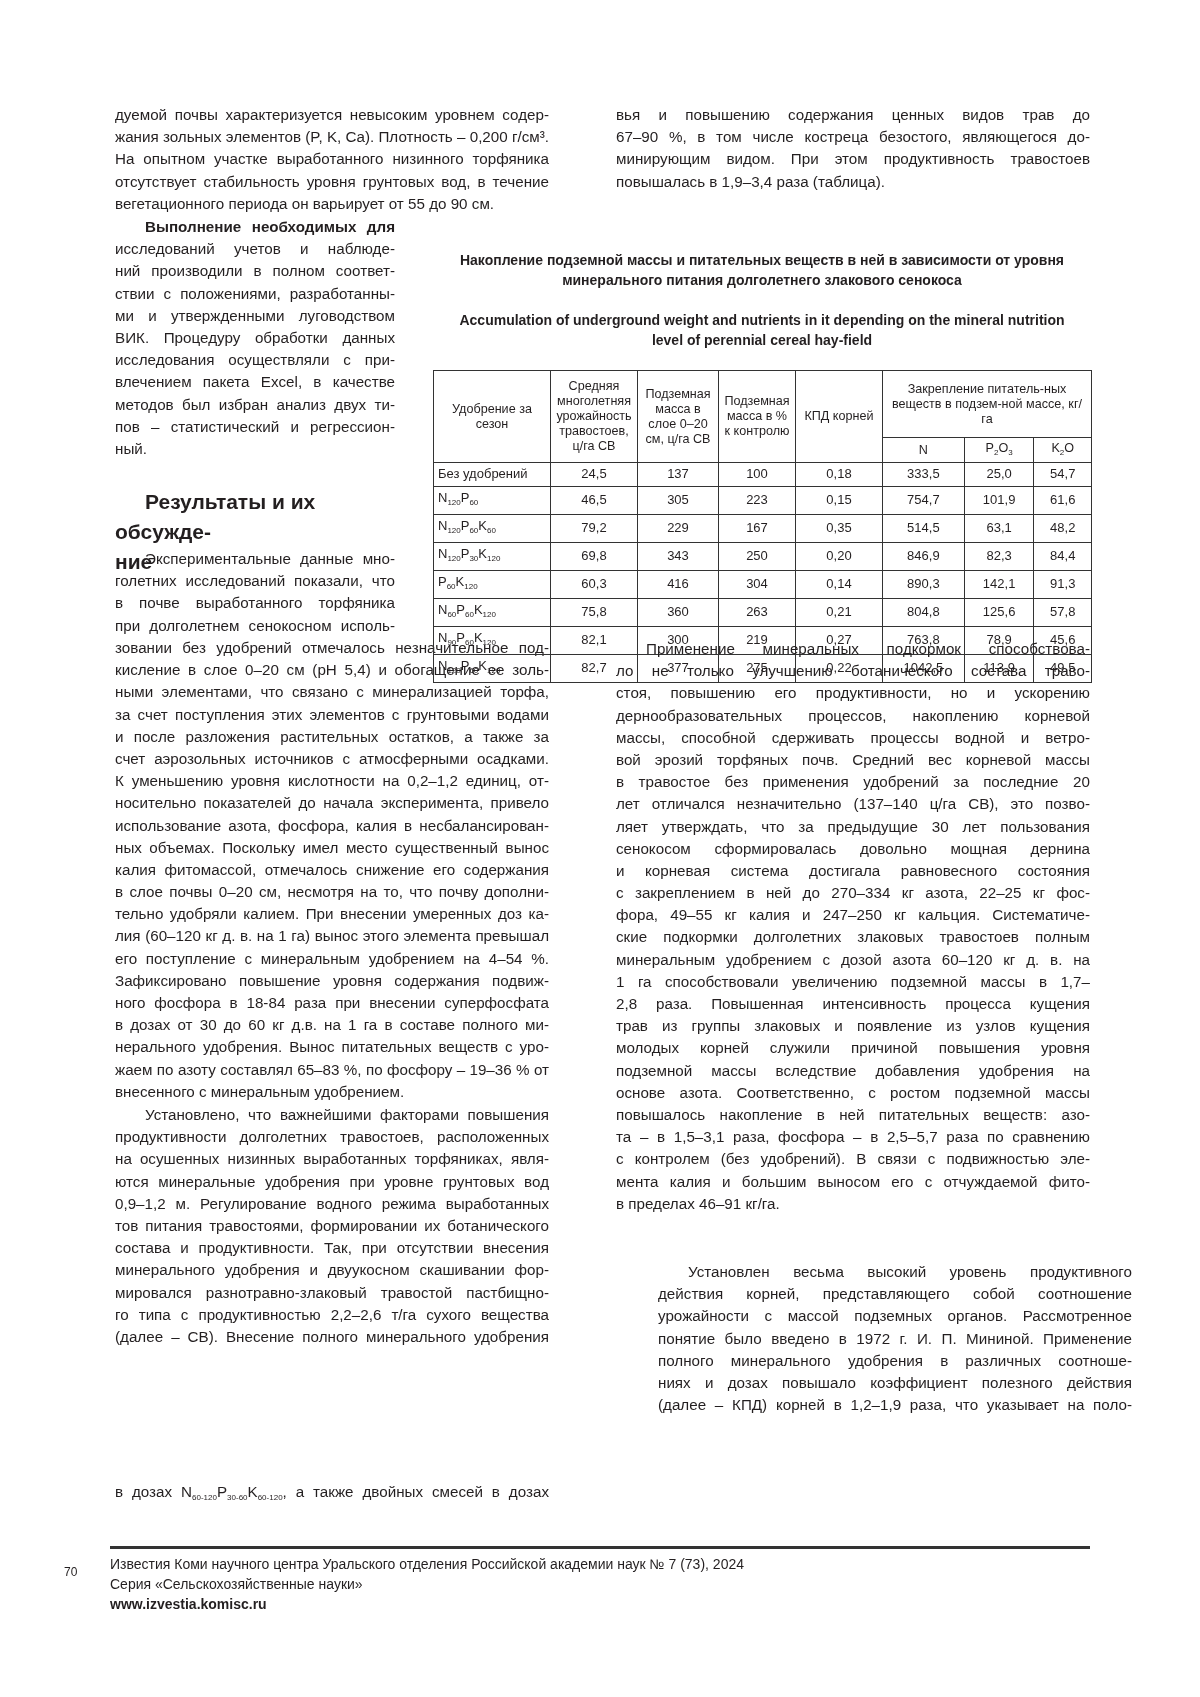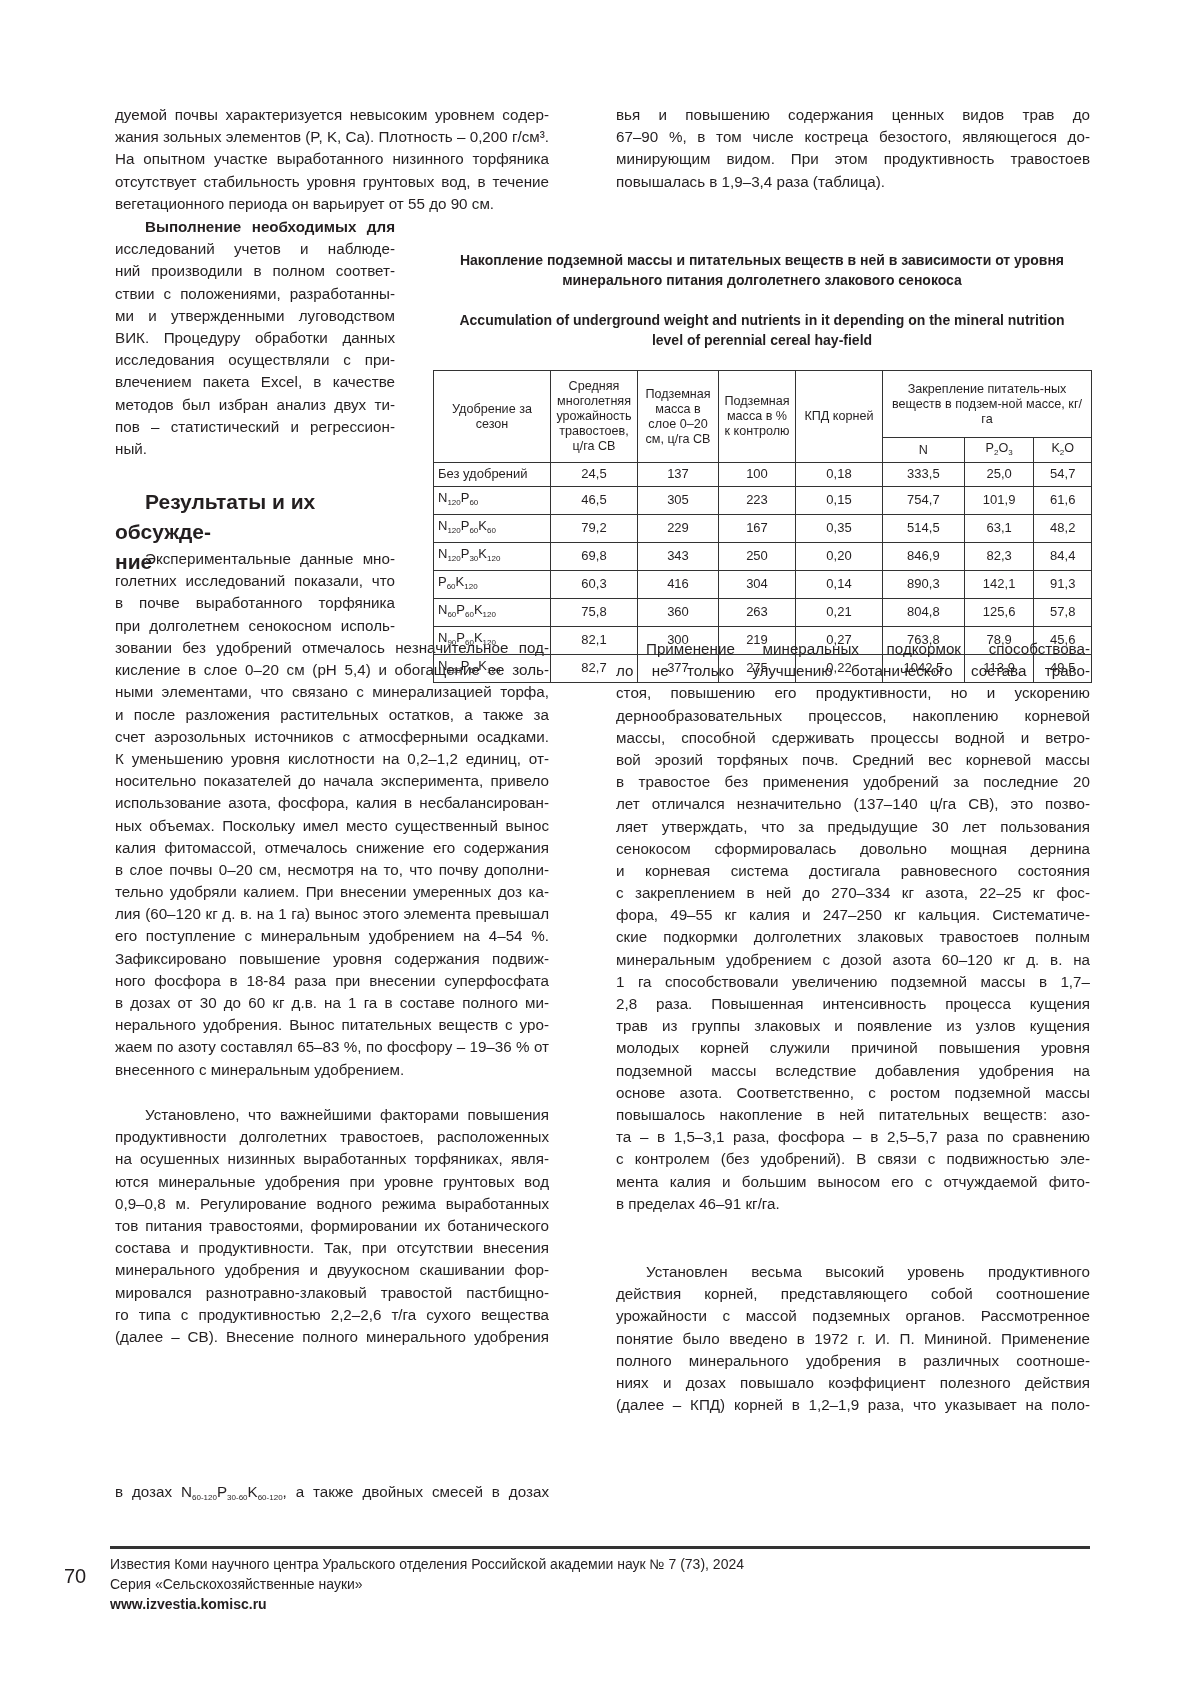--- a/index.html
+++ b/index.html
@@ -16,21 +16,21 @@
   .right-col { left: 616px; width: 474px; }
   .heading { position: absolute; left: 115px; width: 290px; font-weight: bold; font-size: 21px; line-height: 30px; }
   .caption { position: absolute; left: 432px; width: 660px; text-align: center; font-weight: bold; font-size: 14px; line-height: 20px; }
   table.data { position: absolute; left: 433px; top: 370px; width: 659px; border-collapse: collapse; font-size: 13px; }
   table.data td, table.data th { border: 1px solid #333; padding: 0 4px; text-align: center; font-weight: normal; }
   table.data th { line-height: 15px; font-size: 12.6px; }
   table.data td { height: 22.5px; line-height: 22px; }
   table.data td.fert { text-align: left; white-space: nowrap; }
   sub { font-size: 8px; vertical-align: -3px; }
   .rule { position: absolute; left: 110px; width: 980px; top: 1546px; height: 3px; background: #333; }
-  .pagenum { position: absolute; left: 64px; top: 1565px; font-size: 20px; }
+  .pagenum { position: absolute; left: 64px; top: 1565px; font-size: 12px; }
   .footer { position: absolute; left: 110px; top: 1550px; font-size: 14px; line-height: 20px; }
   .footer .line { height: 20px; }
 </style>
 </head>
 <body>
 
 <div class="col left-col" style="top:104px;" id="intro">
     <span class="line just">дуемой почвы характеризуется невысоким уровнем содер-</span>
     <span class="line just">жания зольных элементов (P, K, Ca). Плотность – 0,200 г/см³.</span>
     <span class="line just">На опытном участке выработанного низинного торфяника</span>
@@ -61,20 +61,21 @@
     <span class="line just" style="padding-left: 30px;">Экспериментальные данные мно-</span>
     <span class="line just">голетних исследований показали, что</span>
     <span class="line just">в почве выработанного торфяника</span>
     <span class="line just">при долголетнем сенокосном исполь-</span>
   </div>
 
 <div class="col left-col" style="top:637px;" id="results-wide">
     <span class="line just">зовании без удобрений отмечалось незначительное под-</span>
     <span class="line just">кисление в слое 0–20 см (pH 5,4) и обогащение ее золь-</span>
     <span class="line just">ными элементами, что связано с минерализацией торфа,</span>
+    <span class="line just">за счет поступления этих элементов с грунтовыми водами</span>
     <span class="line just">и после разложения растительных остатков, а также за</span>
     <span class="line just">счет аэрозольных источников с атмосферными осадками.</span>
     <span class="line just">К уменьшению уровня кислотности на 0,2–1,2 единиц, от-</span>
     <span class="line just">носительно показателей до начала эксперимента, привело</span>
     <span class="line just">использование азота, фосфора, калия в несбалансирован-</span>
     <span class="line just">ных объемах. Поскольку имел место существенный вынос</span>
     <span class="line just">калия фитомассой, отмечалось снижение его содержания</span>
     <span class="line just">в слое почвы 0–20 см, несмотря на то, что почву дополни-</span>
     <span class="line just">тельно удобряли калием. При внесении умеренных доз ка-</span>
     <span class="line just">лия (60–120 кг д. в. на 1 га) вынос этого элемента превышал</span>
@@ -85,21 +86,21 @@
     <span class="line just">нерального удобрения. Вынос питательных веществ с уро-</span>
     <span class="line just">жаем по азоту составлял 65–83 %, по фосфору – 19–36 % от</span>
     <span class="line">внесенного с минеральным удобрением.</span>
   </div>
 
 <div class="col left-col" style="top:1104px;" id="factors">
     <span class="line just" style="padding-left: 30px;">Установлено, что важнейшими факторами повышения</span>
     <span class="line just">продуктивности долголетних травостоев, расположенных</span>
     <span class="line just">на осушенных низинных выработанных торфяниках, явля-</span>
     <span class="line just">ются минеральные удобрения при уровне грунтовых вод</span>
-    <span class="line just">0,9–0,8 м. Регулирование водного режима выработанных</span>
+    <span class="line just">0,9–1,2 м. Регулирование водного режима выработанных</span>
     <span class="line just">тов питания травостоями, формировании их ботанического</span>
     <span class="line just">состава и продуктивности. Так, при отсутствии внесения</span>
     <span class="line just">минерального удобрения и двуукосном скашивании фор-</span>
     <span class="line just">мировался разнотравно-злаковый травостой пастбищно-</span>
     <span class="line just">го типа с продуктивностью 2,2–2,6 т/га сухого вещества</span>
     <span class="line just">(далее – СВ). Внесение полного минерального удобрения</span>
   </div>
 
 <div class="col left-col" style="top:1481px;">
   <span class="line just">
@@ -246,21 +247,21 @@
     <span class="line just">трав из группы злаковых и появление из узлов кущения</span>
     <span class="line just">молодых корней служили причиной повышения уровня</span>
     <span class="line just">подземной массы вследствие добавления удобрения на</span>
     <span class="line just">основе азота. Соответственно, с ростом подземной массы</span>
     <span class="line just">повышалось накопление в ней питательных веществ: азо-</span>
     <span class="line just">та – в 1,5–3,1 раза, фосфора – в 2,5–5,7 раза по сравнению</span>
     <span class="line just">с контролем (без удобрений). В связи с подвижностью эле-</span>
     <span class="line just">мента калия и большим выносом его с отчуждаемой фито-</span>
     <span class="line">в пределах 46–91 кг/га.</span>
   </div>
-<div class="col right-col" style="top:1261px;" id="efficiency">
+<div class="col right-col" style="top:1261px;margin-left:42px;" id="efficiency">
     <span class="line just" style="padding-left: 30px;">Установлен весьма высокий уровень продуктивного</span>
     <span class="line just">действия корней, представляющего собой соотношение</span>
     <span class="line just">урожайности с массой подземных органов. Рассмотренное</span>
     <span class="line just">понятие было введено в 1972 г. И. П. Мининой. Применение</span>
     <span class="line just">полного минерального удобрения в различных соотноше-</span>
     <span class="line just">ниях и дозах повышало коэффициент полезного действия</span>
     <span class="line just">(далее – КПД) корней в 1,2–1,9 раза, что указывает на поло-</span>
   </div>
 
 <div class="rule"></div>

